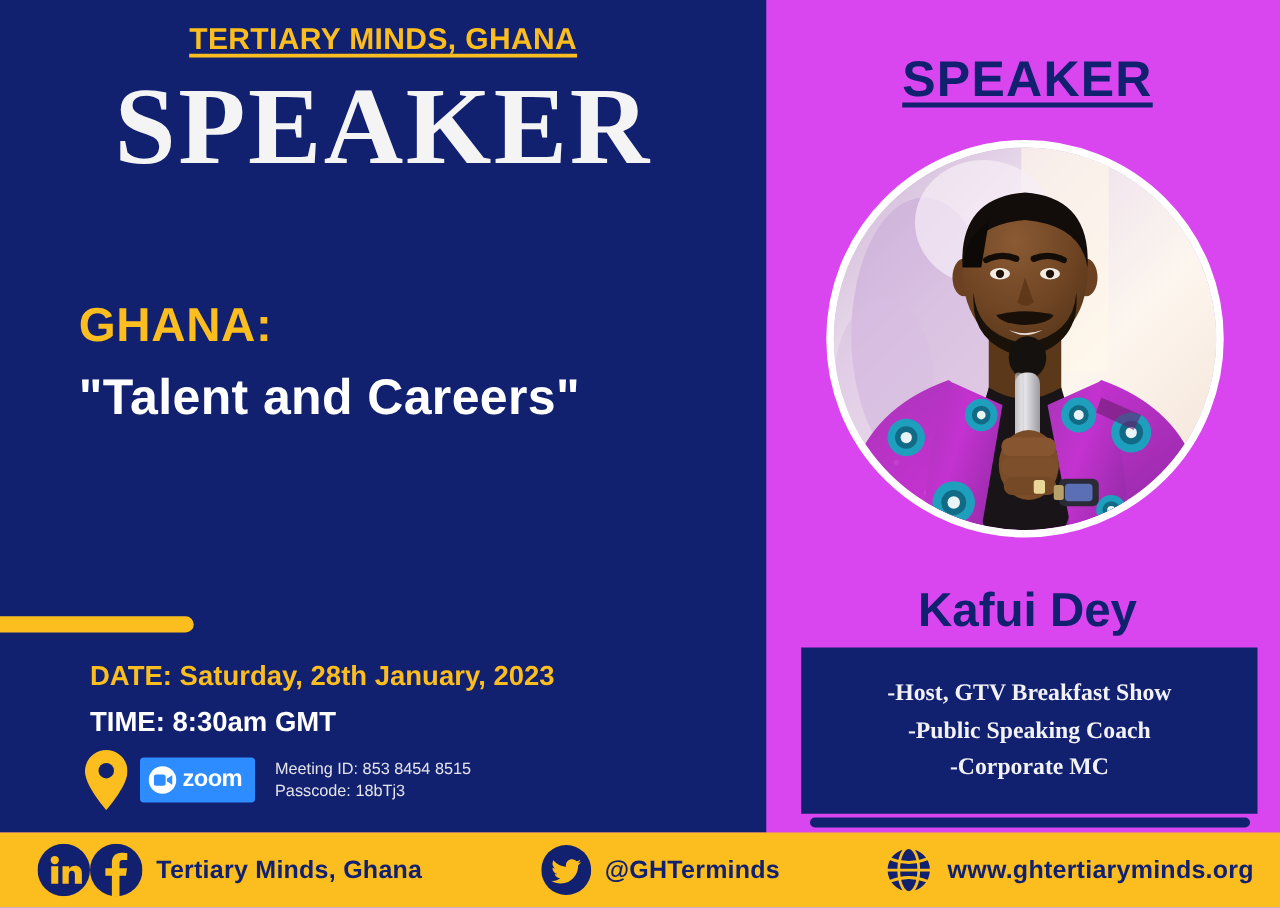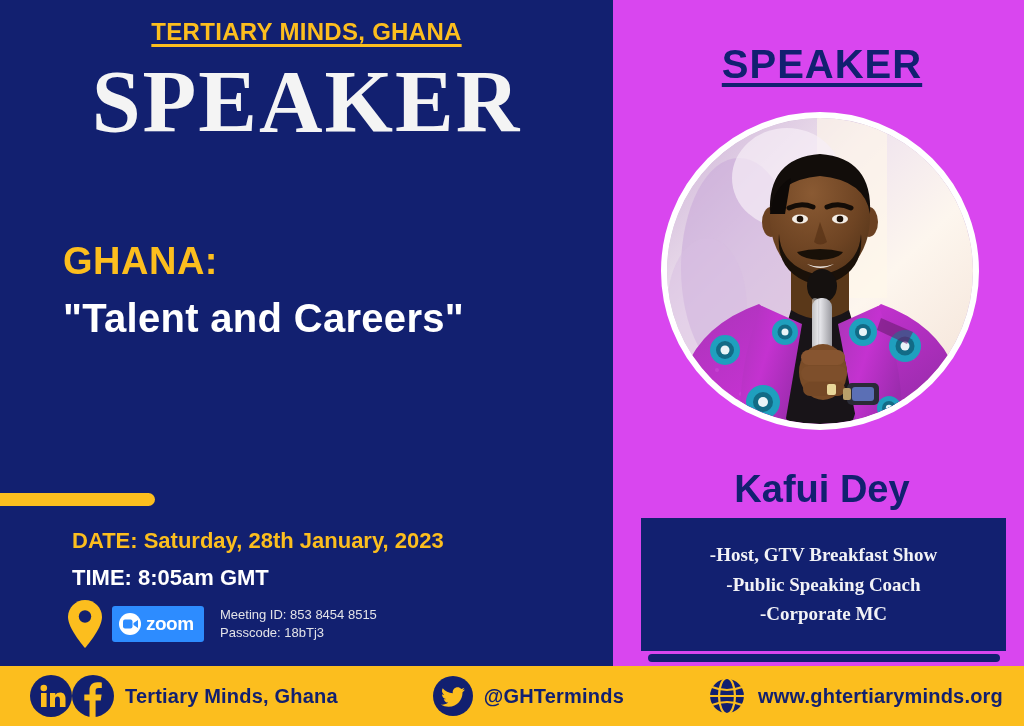--- a/index.html
+++ b/index.html
@@ -221,21 +221,21 @@
     <div id="webinar-title">SPEAKER</div>
 
     <div id="theme-label">GHANA:</div>
 
     <div id="theme-value">"Talent and Careers"</div>
 
     <div id="accent-bar"></div>
 
     <div id="date-line">DATE: Saturday, 28th January, 2023</div>
 
-    <div id="time-line">TIME: 8:05am GMT</div>
+    <div id="time-line">TIME: 8:30am GMT</div>
 
     <div id="meeting-row">
 
       <span>
         <svg class="pin-icon" viewBox="0 0 34 48">
           <path d="M17 0C7.6 0 0 7.6 0 17c0 12 17 31 17 31s17-19 17-31C34 7.6 26.4 0 17 0z" fill="#fcbe1e"></path>
           <circle cx="17" cy="16.5" r="6.2" fill="#122070"></circle>
         </svg>
       </span>
 

